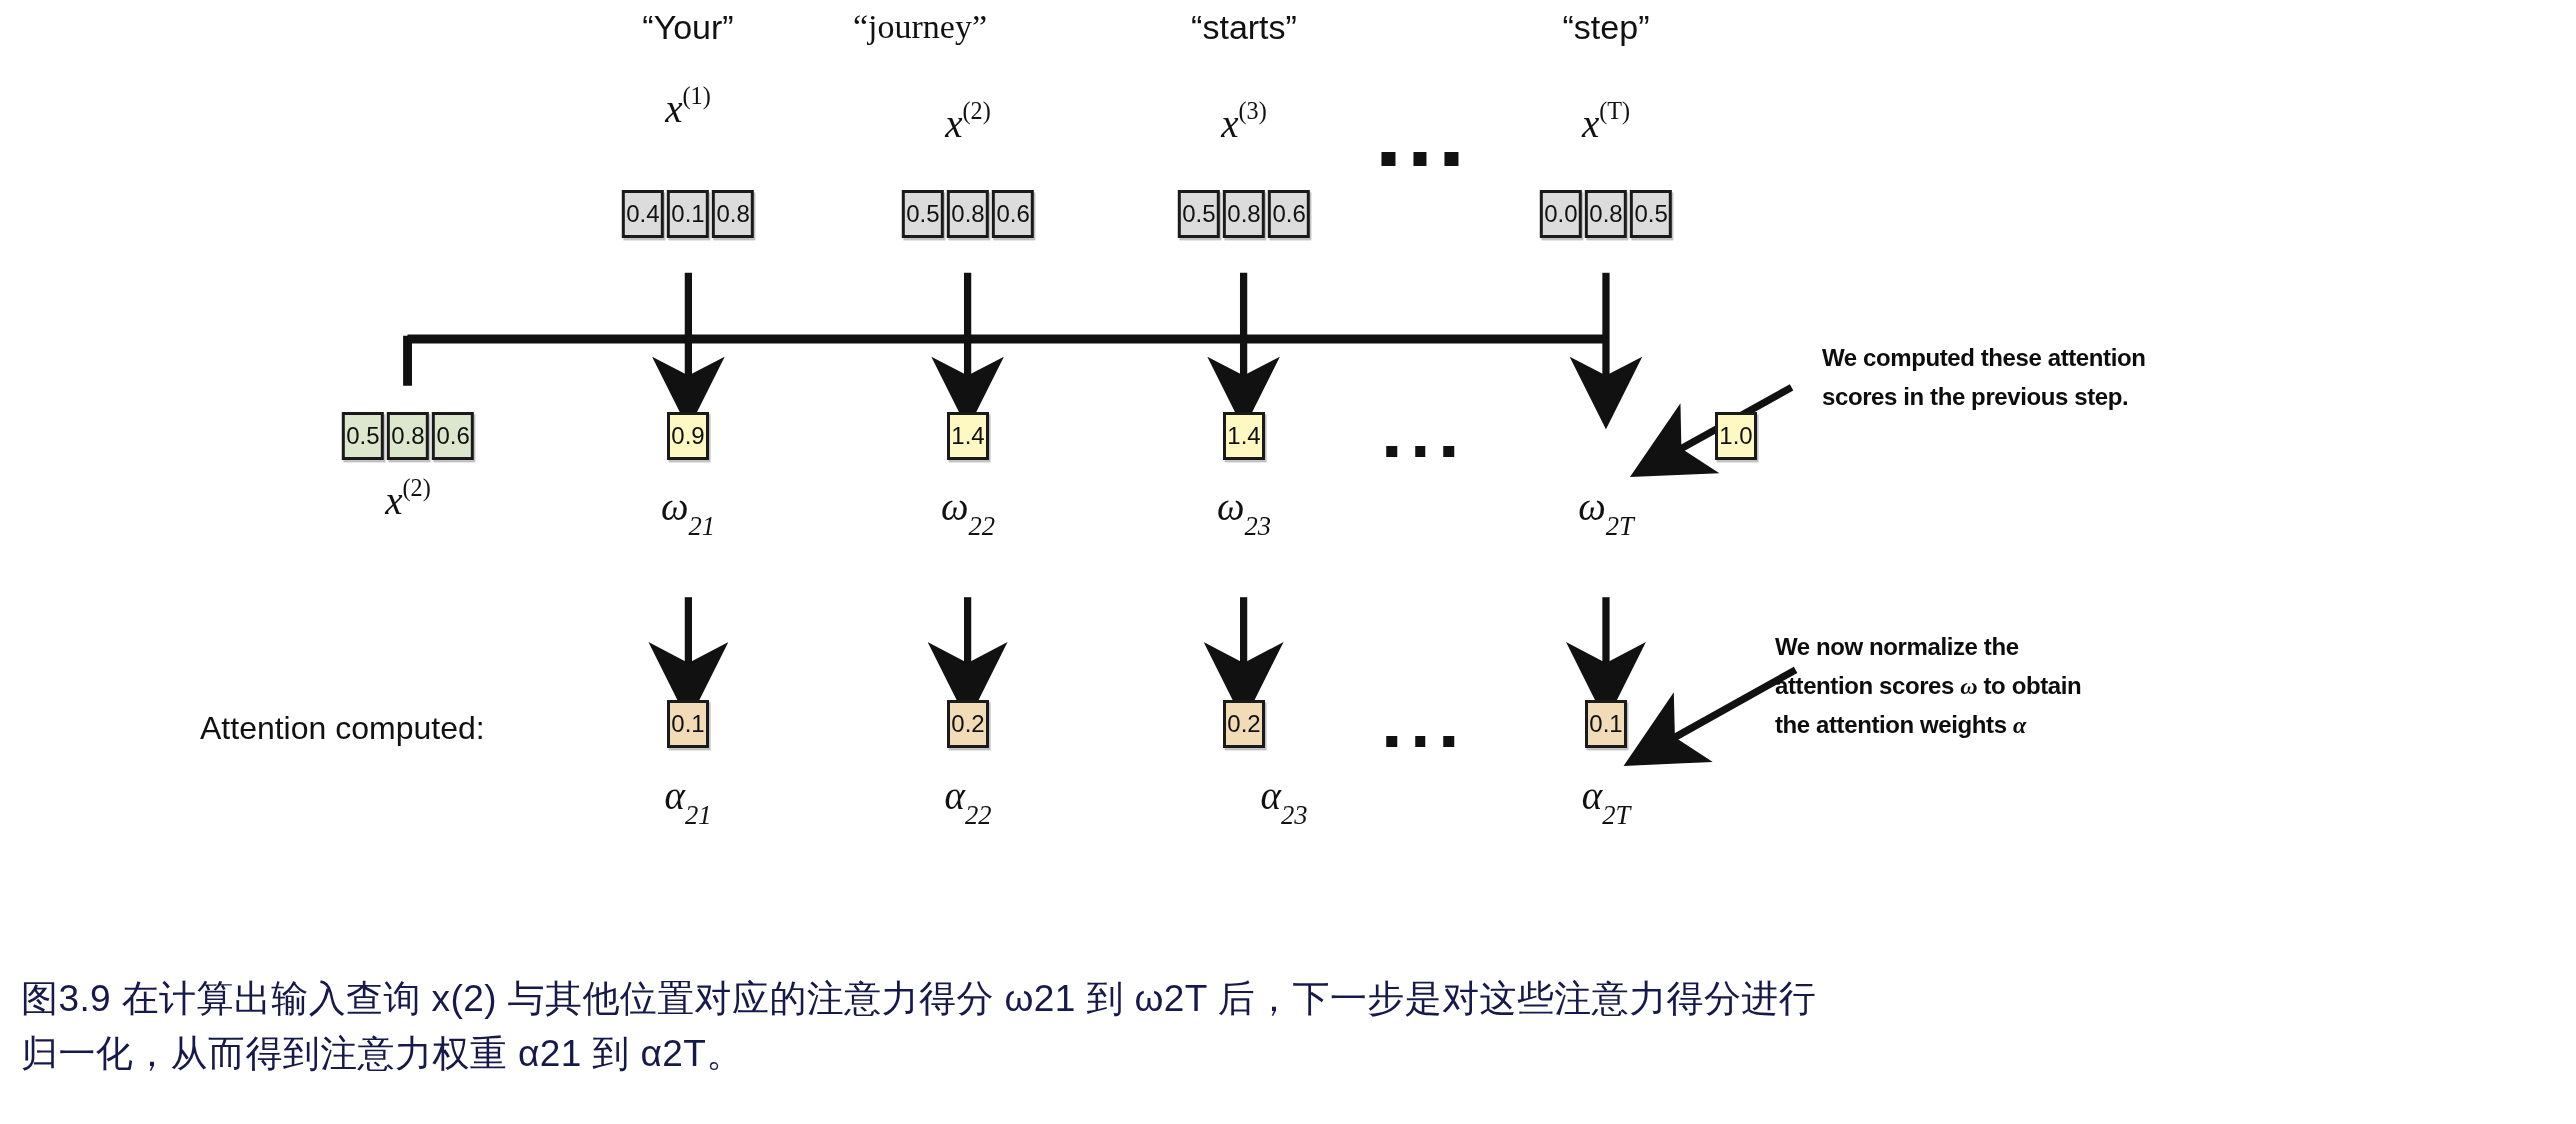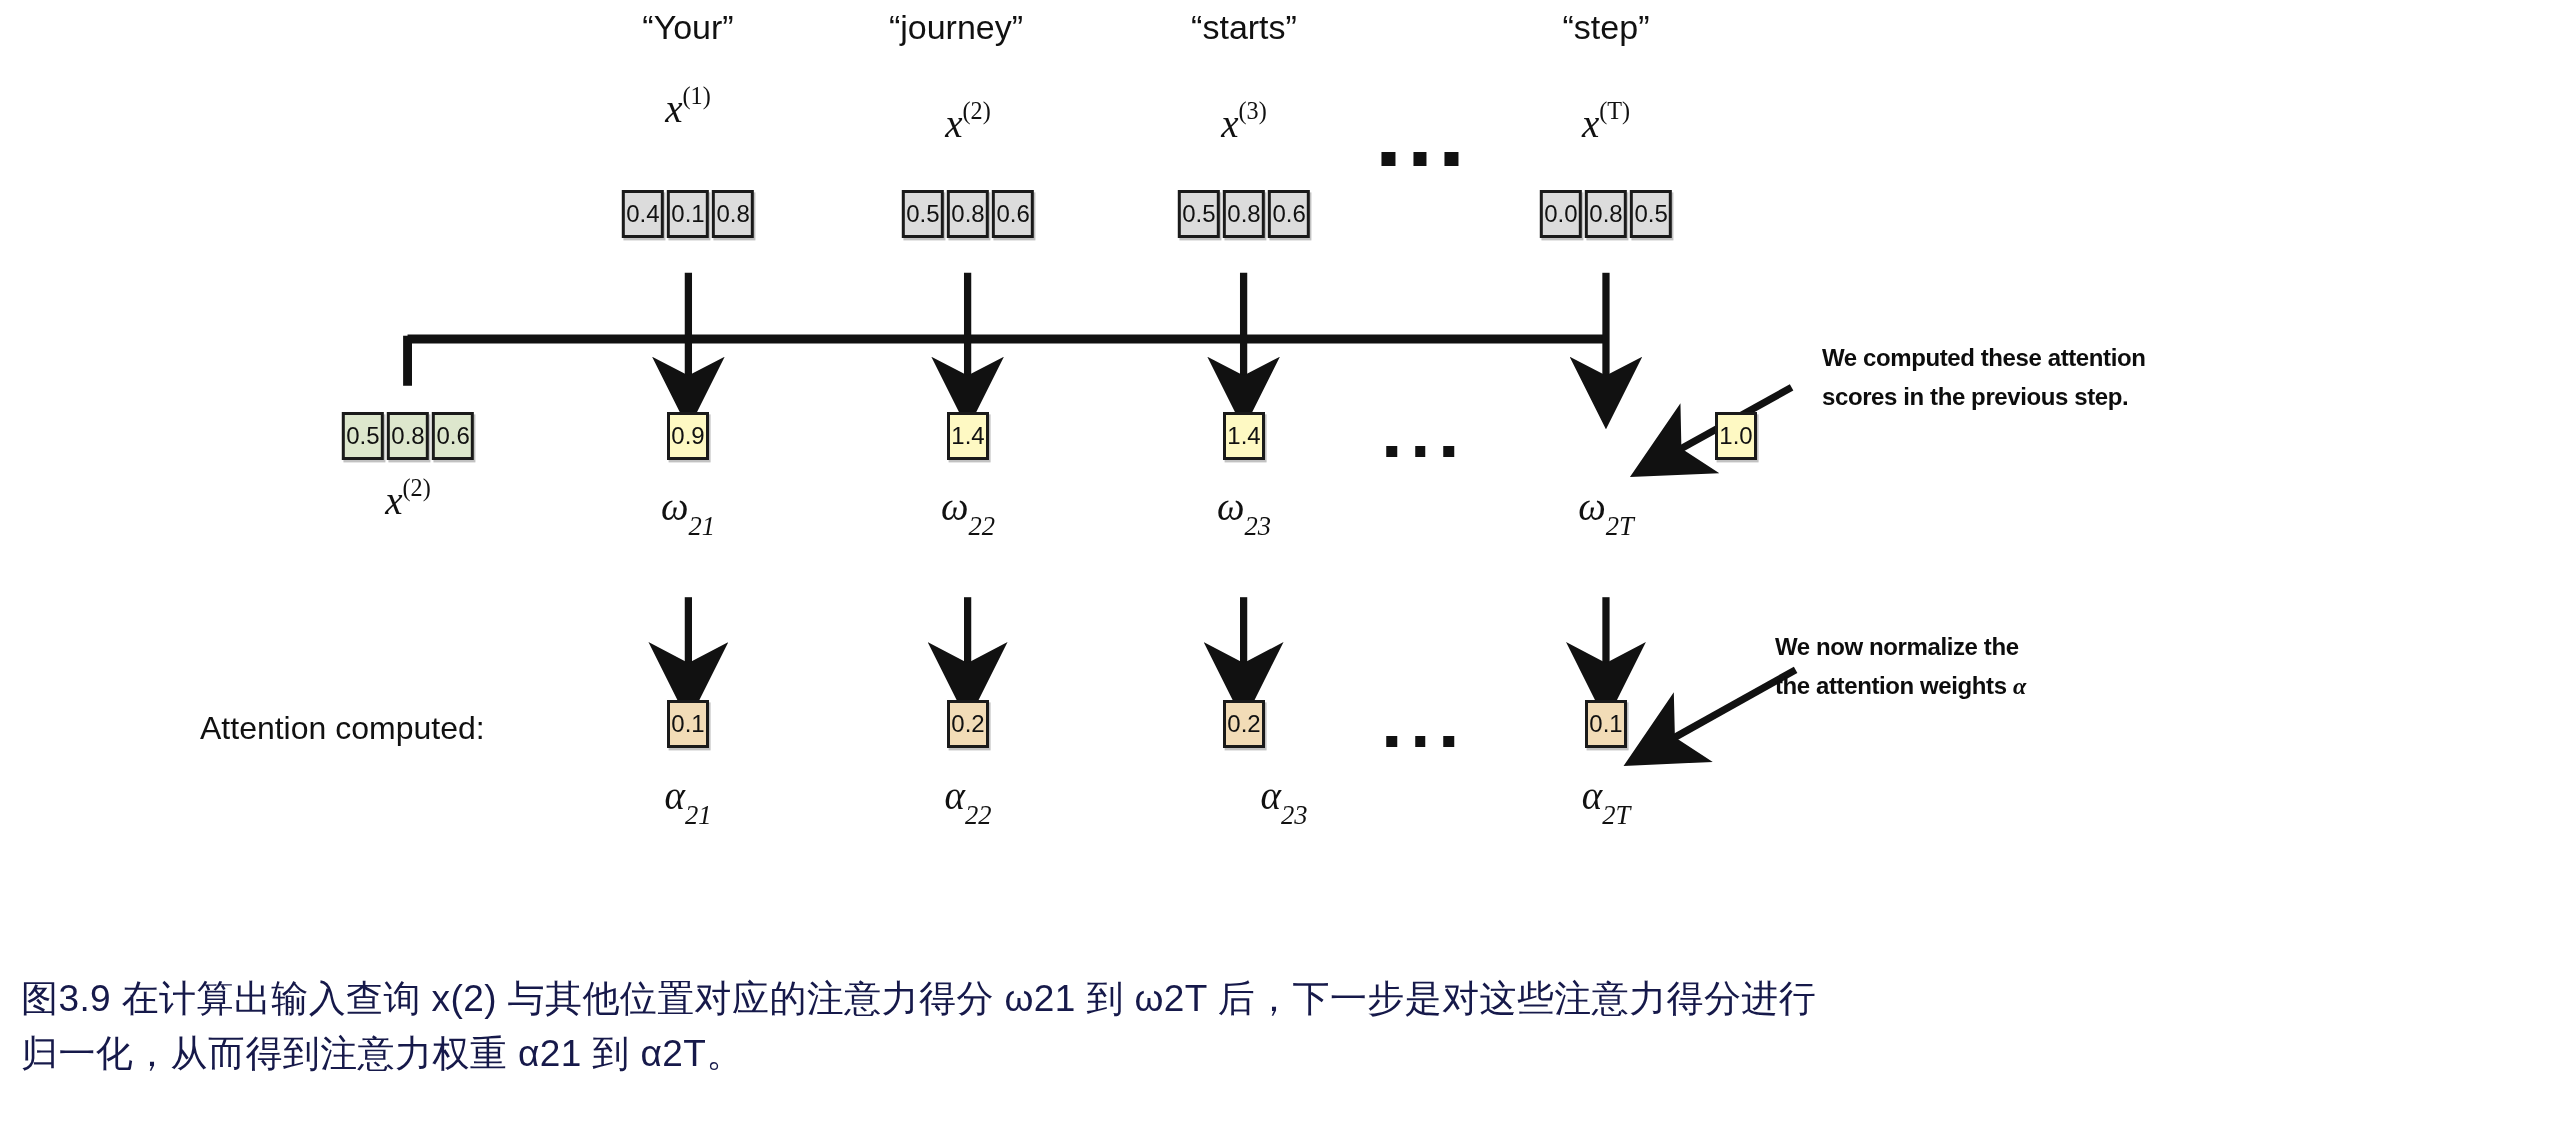--- a/index.html
+++ b/index.html
@@ -194,21 +194,21 @@
 
     <g>
       <line x1="2220" y1="480" x2="2063" y2="567" stroke="#111" stroke-width="9" marker-end="url(#ahead-sm)"></line>
     </g>
     <g>
       <line x1="2225" y1="830" x2="2055" y2="925" stroke="#111" stroke-width="9" marker-end="url(#ahead-sm)"></line>
     </g>
   </svg>
 
   <div class="word-label" style="left:688px;  top:8px;">“Your”</div>
-  <div class="word-label" style="left:956px; top:8px;">“journey”</div>
+  <div class="word-label" style="left:920px; top:8px;font-family:Liberation Serif, serif;">“journey”</div>
   <div class="word-label" style="left:1244px; top:8px;">“starts”</div>
   <div class="word-label" style="left:1606px; top:8px;">“step”</div>
 
   <div class="math-x" style="left:688px;  top:86px;">
     <span>x</span><span class="sup">(1)</span>
   </div>
   <div class="math-x" style="left:968px; top:101px;">
     <span>x</span><span class="sup">(2)</span>
   </div>
   <div class="math-x" style="left:1244px; top:101px;">
@@ -321,20 +321,25 @@
   </div>
 
   <div class="callout" style="left:1822px; top:339px;">
     <div>We computed these attention</div>
     <div>scores in the previous step.</div>
   </div>
 
   <div class="callout" style="left:1775px; top:628px;">
     <div>We now normalize the</div>
     <div>
+      <span>attention scores</span>
+      <span class="mi">ω</span>
+      <span>to obtain</span>
+    </div>
+    <div>
       <span>the attention weights</span>
       <span class="mi">α</span>
     </div>
   </div>
 
   <div class="caption" style="left:21px; top:972px;">
     <div>图3.9 在计算出输入查询 x(2) 与其他位置对应的注意力得分 ω21 到 ω2T 后，下一步是对这些注意力得分进行</div>
     <div>归一化，从而得到注意力权重 α21 到 α2T。</div>
   </div>
 

